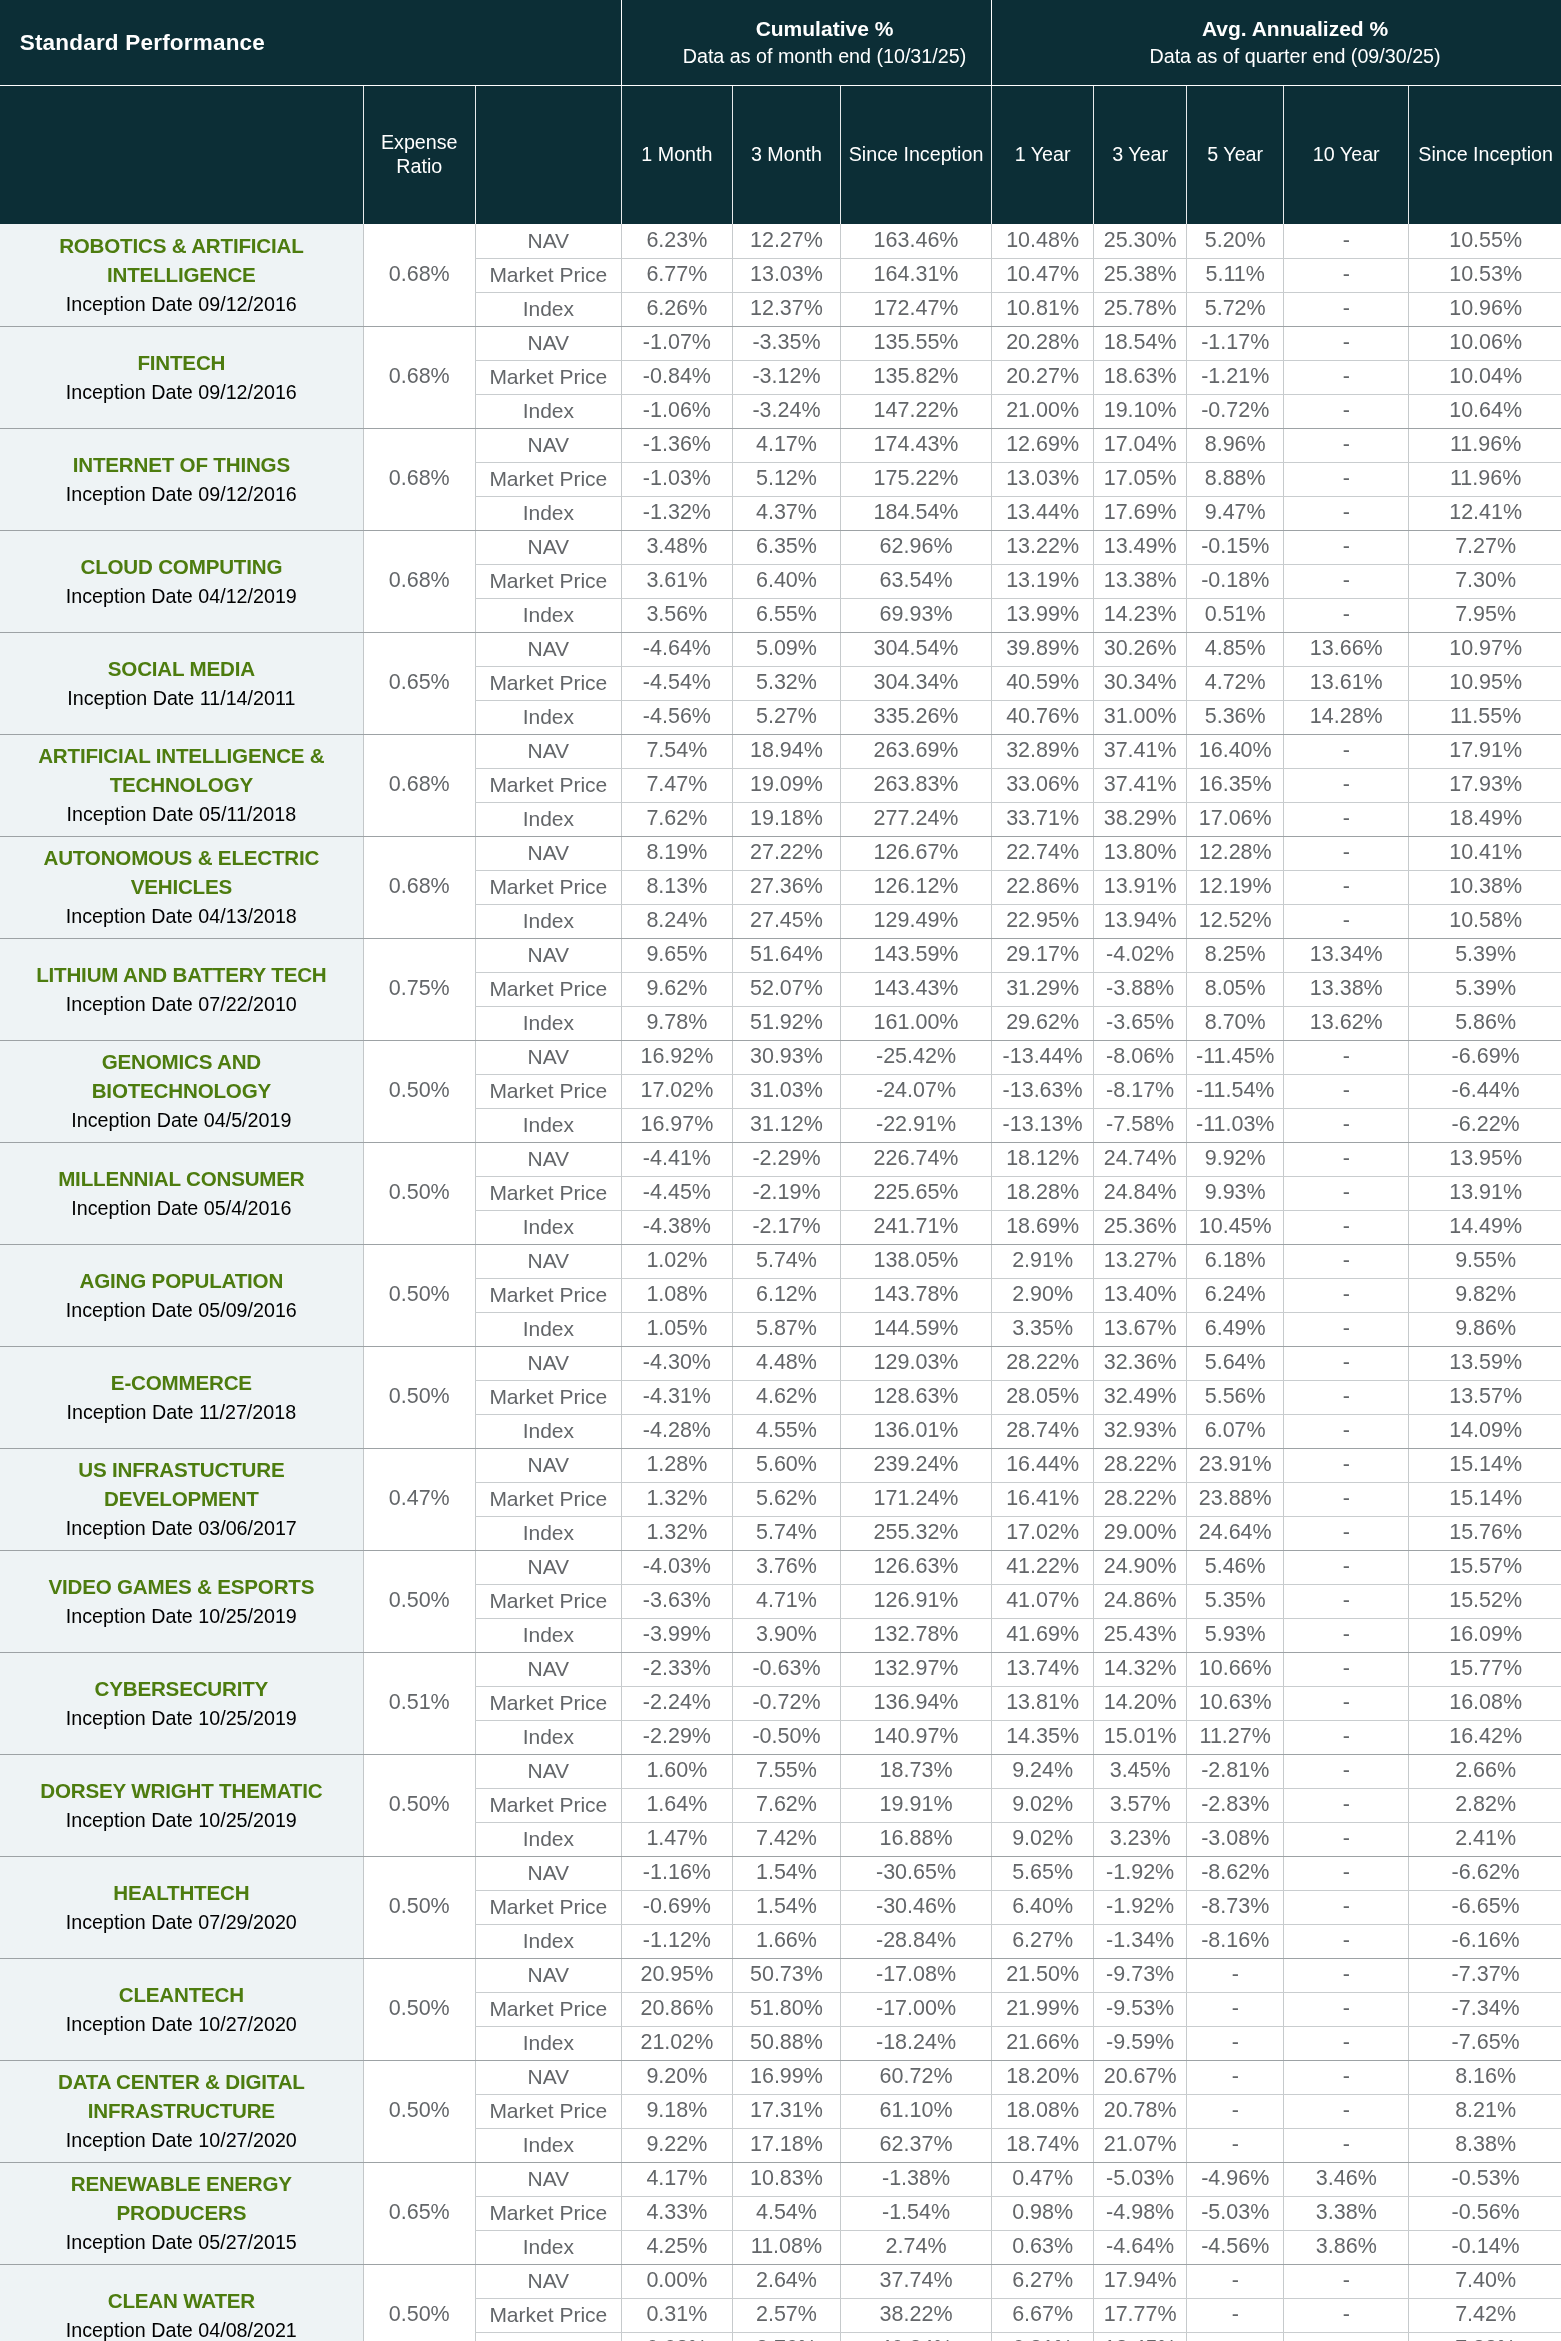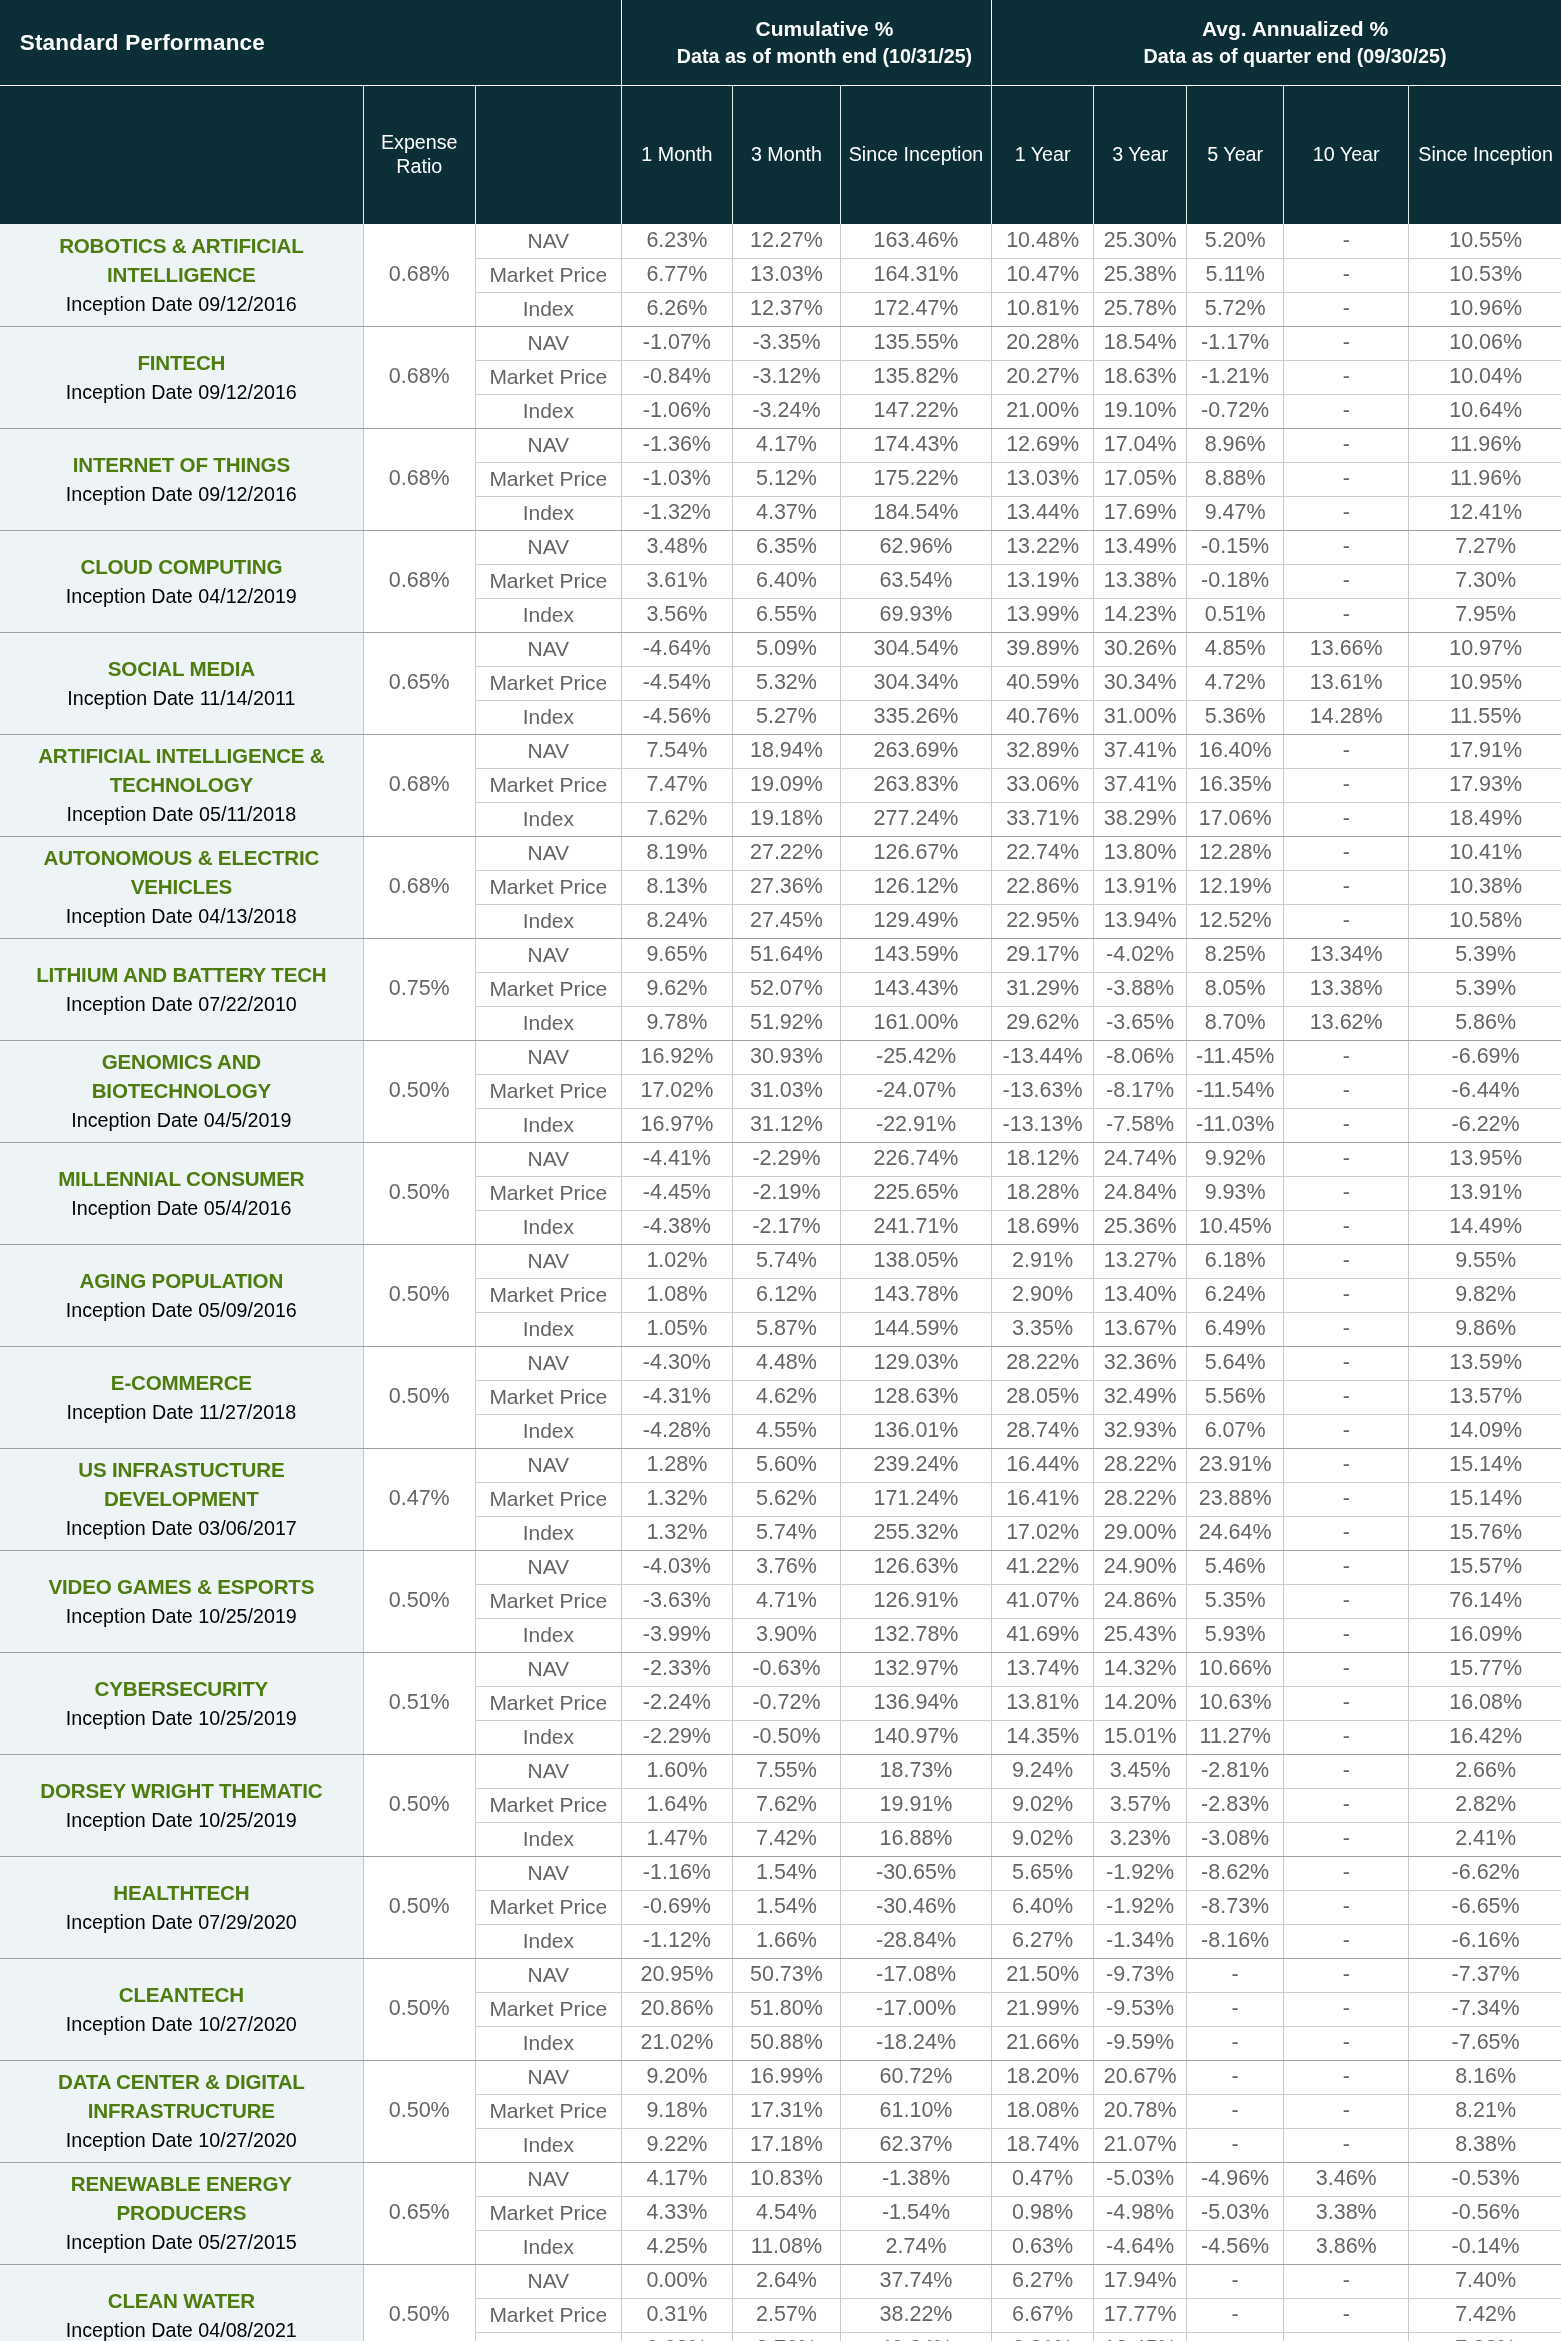--- a/index.html
+++ b/index.html
@@ -24,21 +24,21 @@
   tr.h1 th { height:85px; border-bottom:0.9px solid #ffffff;padding-left:36px; }
   tr.h1 th.sp {
     text-align:left;
     padding-left:19.7px;
     font-size:22.5px;
     font-weight:700;
     letter-spacing:0.2px;
   }
   tr.h1 th.grp { text-align:center; border-left:0.9px solid #ffffff; }
   tr.h1 .grp-line1 { font-size:21px; font-weight:700; line-height:1.25; }
-  tr.h1 .grp-line2 { font-size:19.7px; font-weight:700; line-height:1.25; margin-top:1.9px; }
+  tr.h1 .grp-line2 { font-size:19.7px; font-weight:400; line-height:1.25; margin-top:1.9px; }
   tr.h2 th {
     height:138px;
     font-size:19.7px;
     line-height:1.2;
     text-align:center;
     border-left:0.9px solid rgba(255,255,255,0.9);
     padding:0 7.5px;
   }
   tr.h2 th.first { border-left:none; }
   
@@ -651,21 +651,21 @@
   </tr>
   <tr class="r2">
     <td class="lbl">Market Price</td>
     <td class="num">-3.63%</td>
     <td class="num">4.71%</td>
     <td class="num">126.91%</td>
     <td class="num">41.07%</td>
     <td class="num">24.86%</td>
     <td class="num">5.35%</td>
     <td class="num">-</td>
-    <td class="num">76.14%</td>
+    <td class="num">15.52%</td>
   </tr>
   <tr class="r3 rlast">
     <td class="lbl">Index</td>
     <td class="num">-3.99%</td>
     <td class="num">3.90%</td>
     <td class="num">132.78%</td>
     <td class="num">41.69%</td>
     <td class="num">25.43%</td>
     <td class="num">5.93%</td>
     <td class="num">-</td>

